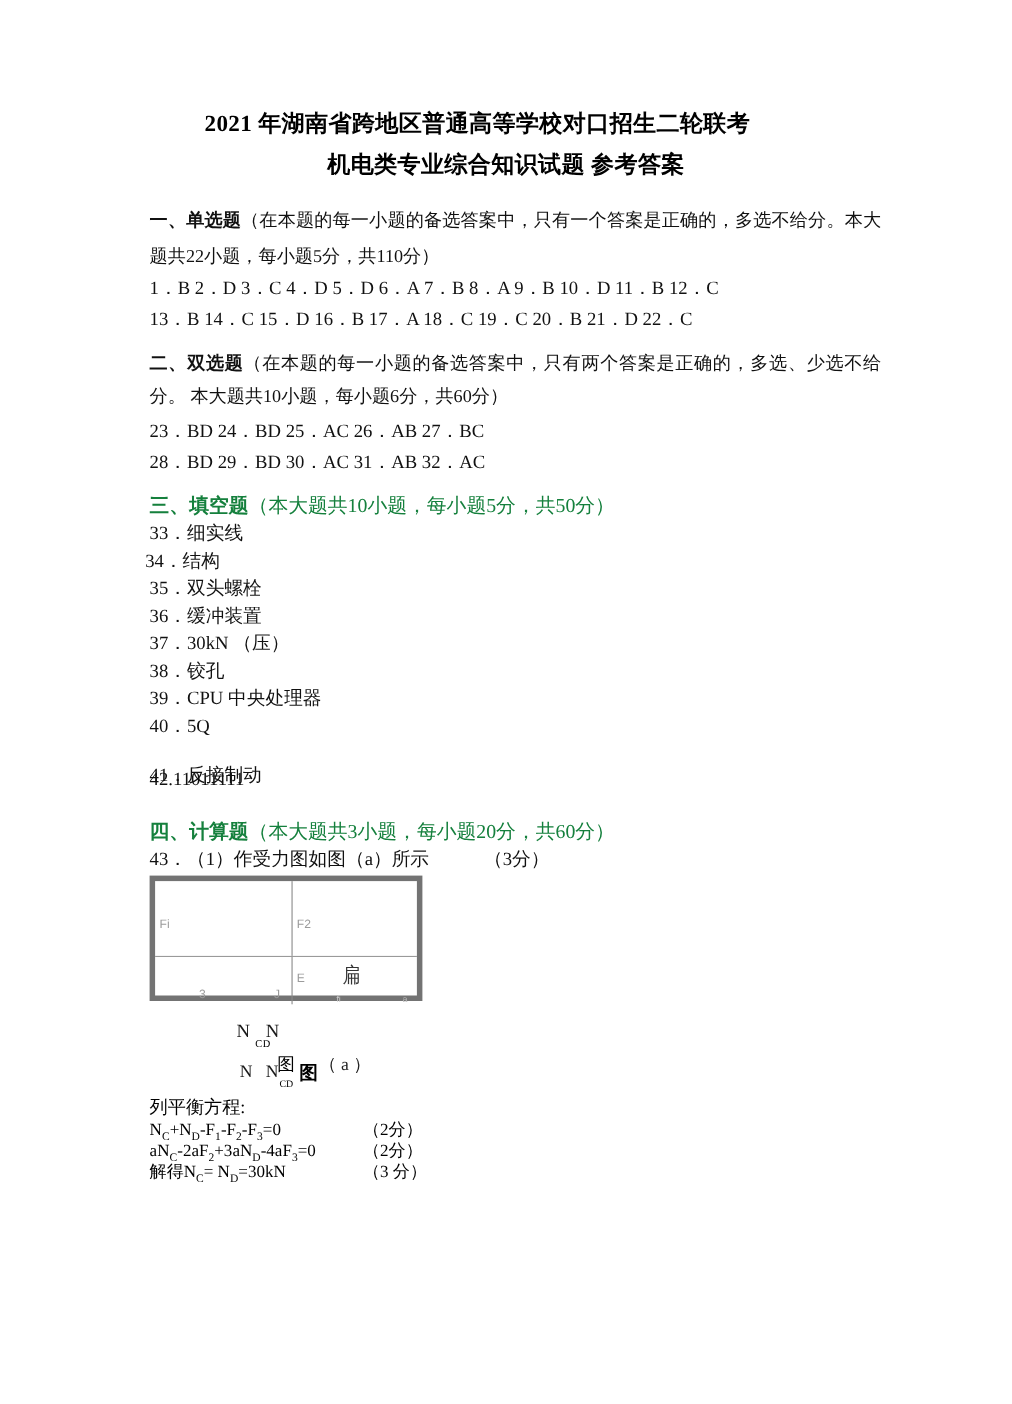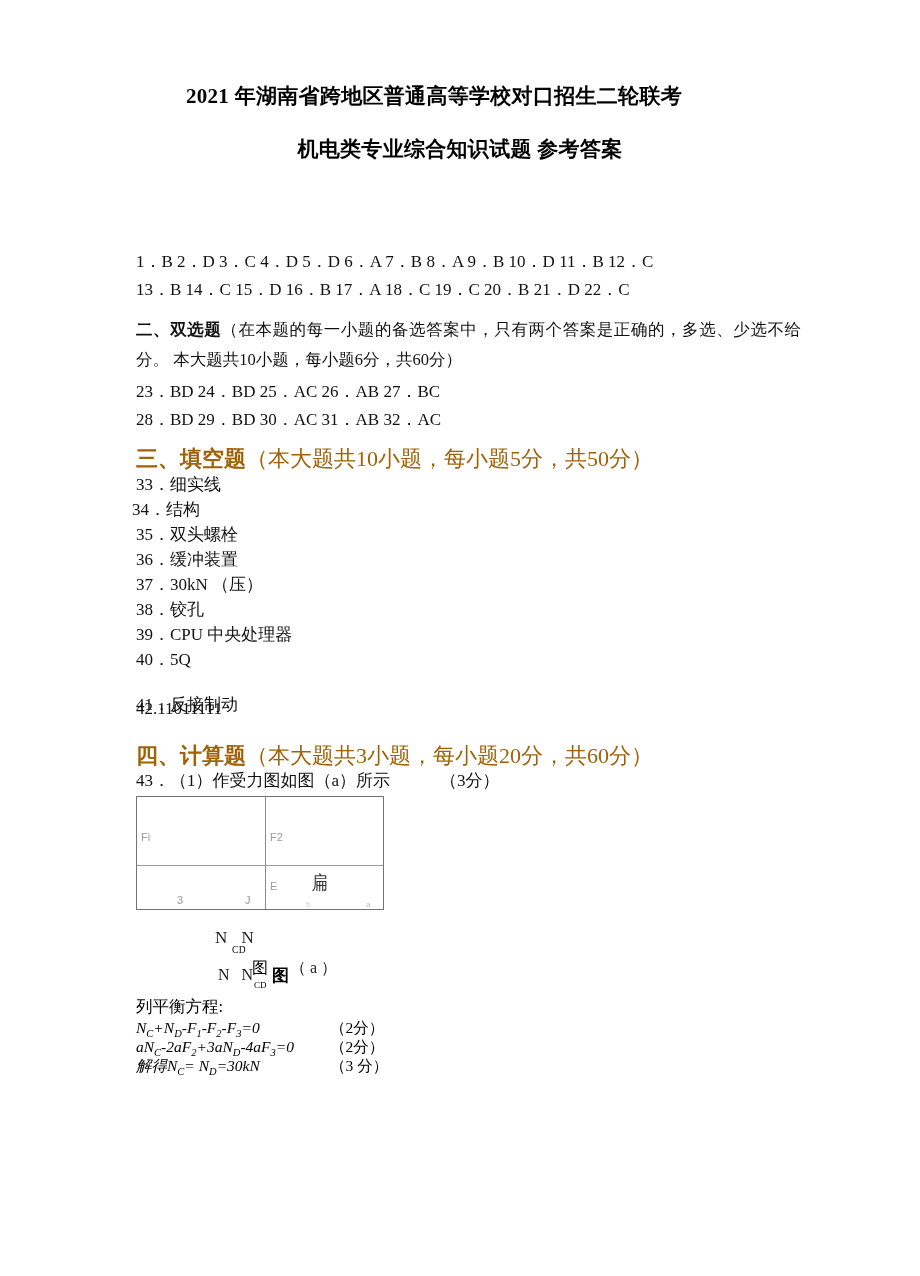--- a/index.html
+++ b/index.html
@@ -24,29 +24,29 @@
   }
 
   
   .doc-title {
     text-align: center;
     font-weight: bold;
     font-size: 21px;
     letter-spacing: 0.3px;
     color: #000;
   }
-  .title-line-1 { position: absolute; top: 82px; left: 0; width: 868px; }
+  .title-line-1 { position: absolute; top: 98px; left: 0; width: 868px; }
   .title-line-2 { position: absolute; top: 135px; left: 0; width: 920px; }
 
   
   .blk {
     position: absolute;
-    font-size: 22px;
+    font-size: 18px;
     line-height: 28px;
-    color: #a16207;
+    color: #15803d;
   }
   .sec-head { font-weight: bold; }
   .sec-note { font-weight: normal; }
 
   .ans-row {
     position: absolute;
     font-size: 17px;
     line-height: 26px;
     white-space: pre;
     color: #111;
@@ -70,21 +70,21 @@
     color: #111;
   }
 
   
   .fig-table {
     position: absolute;
     left: 136px;
     top: 796px;
     width: 248px;
     height: 114px;
-    border: 1px solid #737373;
+    border: 5px solid #737373;
     box-sizing: border-box;
   }
   .fig-table .row {
     display: flex;
     box-sizing: border-box;
   }
   .fig-table .row-top { height: 68px; }
   .fig-table .row-bot { height: 44px; border-top: 1px solid #9a9a9a; }
   .fig-table .cell {
     position: relative;
@@ -167,38 +167,40 @@
     position: absolute;
     left: 136px; top: 996px;
     font-size: 16.5px;
   }
   .eq {
     position: absolute;
     font-size: 15.5px;
     line-height: 19px;
     white-space: pre;
     font-family: "Liberation Serif", serif;
-    font-style: italic;
   }
   .eq sub { font-size: 10.5px; }
   .eq-score {
     position: absolute;
     font-size: 15.5px;
     line-height: 19px;
     white-space: pre;
   }
 </style>
 </head>
 <body>
 
 <div class="page">
 
   <div class="doc-title title-line-1">2021 年湖南省跨地区普通高等学校对口招生二轮联考</div>
   <div class="doc-title title-line-2">机电类专业综合知识试题  参考答案</div>
 
+  <div class="para" style="left:136px; top:183px;">
+    <span class="sec-head">一、单选题</span><span class="sec-note">（在本题的每一小题的备选答案中，只有一个答案是正确的，多选不给分。本大 题共22小题，每小题5分，共110分）</span>
+  </div>
 
   <div class="ans-row" style="left:136px; top:249px;">1．B 2．D 3．C 4．D 5．D 6．A 7．B 8．A 9．B 10．D 11．B 12．C</div>
   <div class="ans-row" style="left:136px; top:277px;">13．B 14．C 15．D 16．B 17．A 18．C 19．C 20．B 21．D 22．C</div>
 
   <div class="para" style="left:136px; top:315px; line-height:30px;">
     <span class="sec-head">二、双选题</span><span class="sec-note">（在本题的每一小题的备选答案中，只有两个答案是正确的，多选、少选不给分。 本大题共10小题，每小题6分，共60分）</span>
   </div>
 
   <div class="ans-row" style="left:136px; top:379px;">23．BD 24．BD 25．AC 26．AB 27．BC</div>
   <div class="ans-row" style="left:136px; top:407px;">28．BD 29．BD 30．AC 31．AB 32．AC</div>

